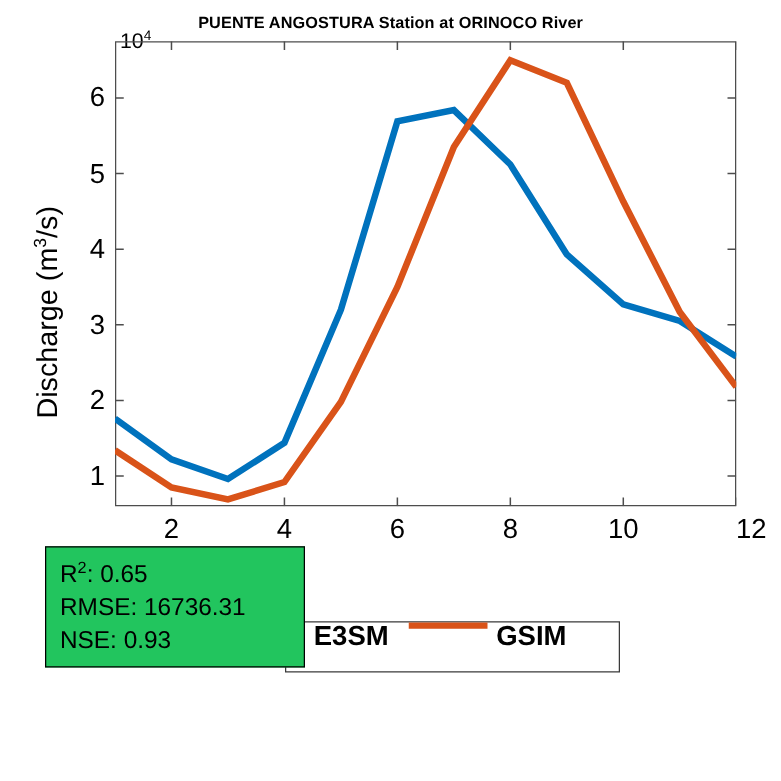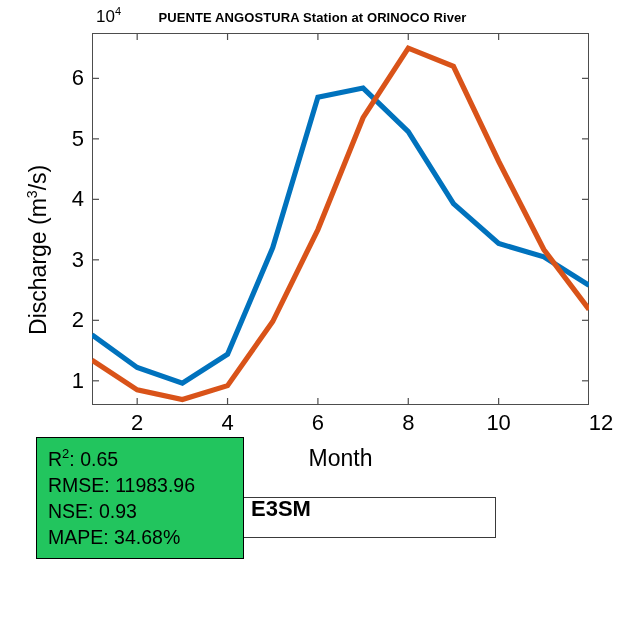--- a/index.html
+++ b/index.html
@@ -25,21 +25,21 @@
     font-size: 13px;
     font-weight: bold;
     color: #000000;
     letter-spacing: 0.1px;
     white-space: nowrap;
   }
 
   
   #exponent-label {
     position: absolute;
-    left: 96px; top: 6px;
+    left: 96px; top: 24px;
     font-size: 17px;
     color: #000000;
     white-space: nowrap;
     line-height: 1;
   }
   #exponent-label .sup {
     font-size: 11px;
     vertical-align: super;
   }
 
@@ -167,21 +167,20 @@
 <body>
 
 <div id="root">
 
   <div id="chart-title">PUENTE ANGOSTURA  Station at  ORINOCO  River</div>
 
   <div id="exponent-label"><span>10</span><span class="sup">4</span></div>
 
   <div id="ylabel"><span>Discharge (m</span><span class="sup">3</span><span>/s)</span></div>
 
-  <div id="xlabel">Month</div>
 
   <div id="ytick-wrap">
       <div class="ytick" style="top: 369.805px;">1</div>
       <div class="ytick" style="top: 309.317px;">2</div>
       <div class="ytick" style="top: 248.829px;">3</div>
       <div class="ytick" style="top: 188.341px;">4</div>
       <div class="ytick" style="top: 127.854px;">5</div>
       <div class="ytick" style="top: 67.3659px;">6</div>
     </div>
   <div id="xtick-wrap">
@@ -221,22 +220,25 @@
       <line x1="497" y1="0" x2="497" y2="7" stroke="#4d4d4d" stroke-width="1.2"></line>
       <polyline points="0.00,301.83 45.18,334.50 90.36,350.22 135.55,321.19 180.73,214.73 225.91,64.12 271.09,55.04 316.27,98.60 361.45,170.58 406.64,210.50 451.82,223.80 497.00,252.23" fill="none" stroke="#0072BD" stroke-width="5.2" stroke-linejoin="miter" stroke-linecap="butt"></polyline>
       <polyline points="0.00,327.24 45.18,356.88 90.36,366.56 135.55,352.64 180.73,288.53 225.91,196.59 271.09,84.68 316.27,15.12 361.45,33.27 406.64,128.23 451.82,216.55 497.00,276.43" fill="none" stroke="#D95319" stroke-width="5.2" stroke-linejoin="miter" stroke-linecap="butt"></polyline>
     </svg>
 
   <div id="legend">
     <div class="legend-entry">
       <span class="legend-swatch short" style="background: rgb(0, 114, 189);"></span>
       <span class="legend-text">E3SM</span>
     </div>
+    <div class="legend-entry">
+      <span class="legend-swatch long" style="background: rgb(217, 83, 25);"></span>
+      <span class="legend-text">GSIM</span>
+    </div>
   </div>
 
   <div id="stats-box">
     <div class="stat-line"><span>R</span><span class="sup">2</span><span>: 0.65</span></div>
-    <div class="stat-line">RMSE: 11983.96</div>
+    <div class="stat-line">RMSE: 16736.31</div>
     <div class="stat-line">NSE: 0.93</div>
-    <div class="stat-line">MAPE: 34.68%</div>
   </div>
 
 </div>
 
 </body></html>

